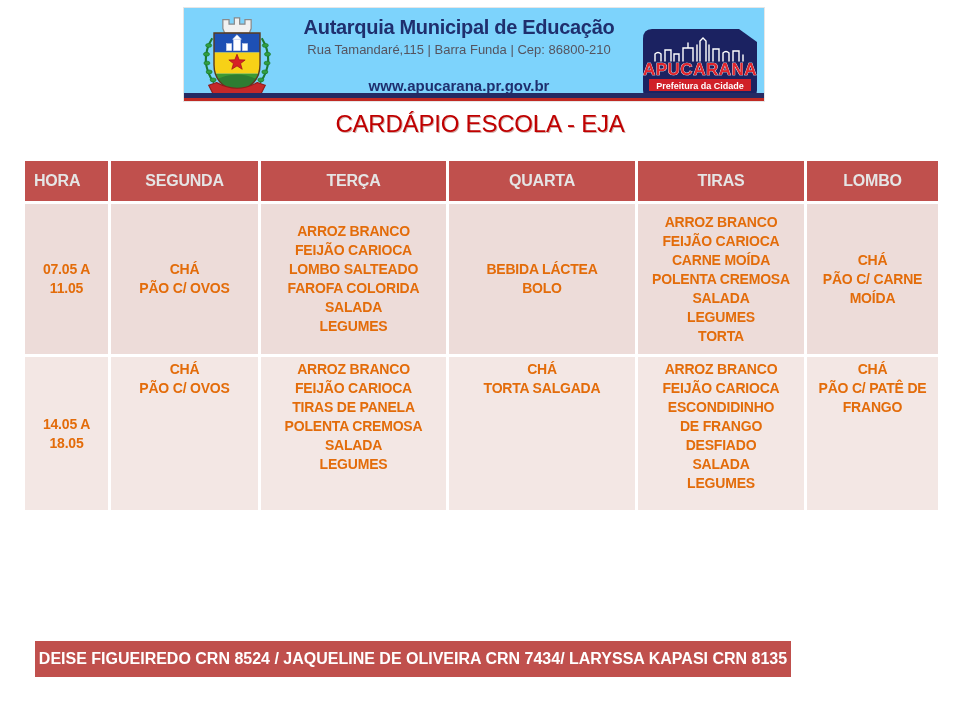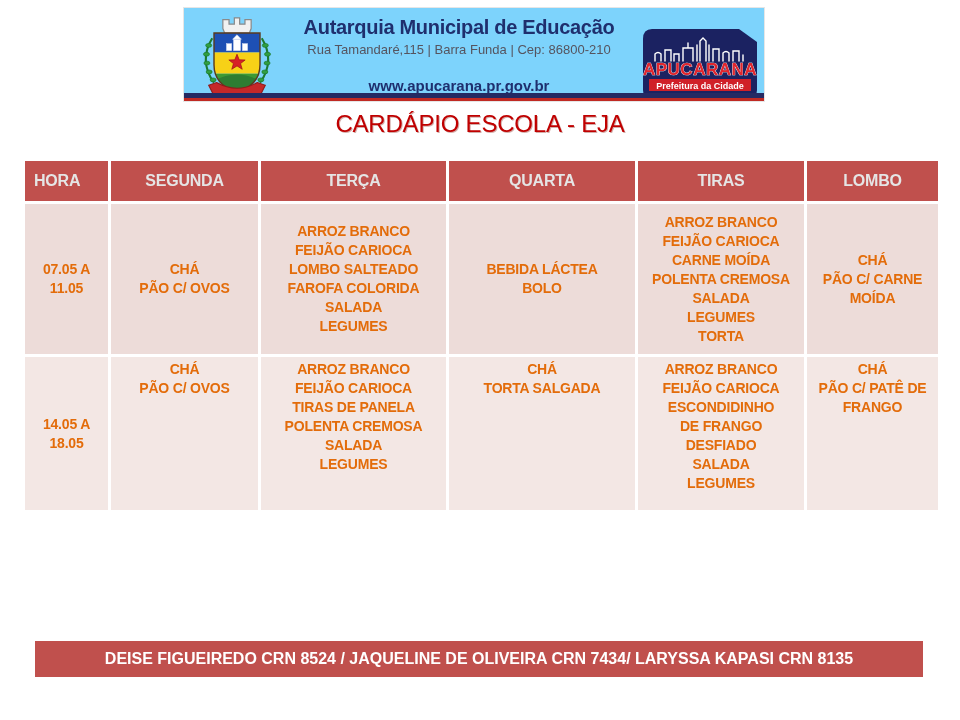--- a/index.html
+++ b/index.html
@@ -53,21 +53,21 @@
   tr.band0{height:153px;}
   tr.band1{height:156px;}
   tr.band0 td{background:var(--row1-bg,#eddcd9);}
   tr.band1 td{background:var(--row2-bg,#f3e7e4);}
   td.hora-cell{vertical-align:middle;}
   tr.valign-middle td.menu-cell{vertical-align:middle;}
   tr.valign-top td.menu-cell{vertical-align:top;padding-top:3px;}
 
   
   .footer-bar{
-    position:absolute;left:35px;top:641px;width:888px;height:36px;
+    position:absolute;left:35px;top:641px;width:756px;height:36px;
     background:var(--table-header-bg,#c0504d);
     color:#fff;font-size:16px;font-weight:bold;text-align:center;line-height:36px;
     white-space:nowrap;
   }
 </style>
 </head>
 <body>
 
 <div class="canvas">
 

